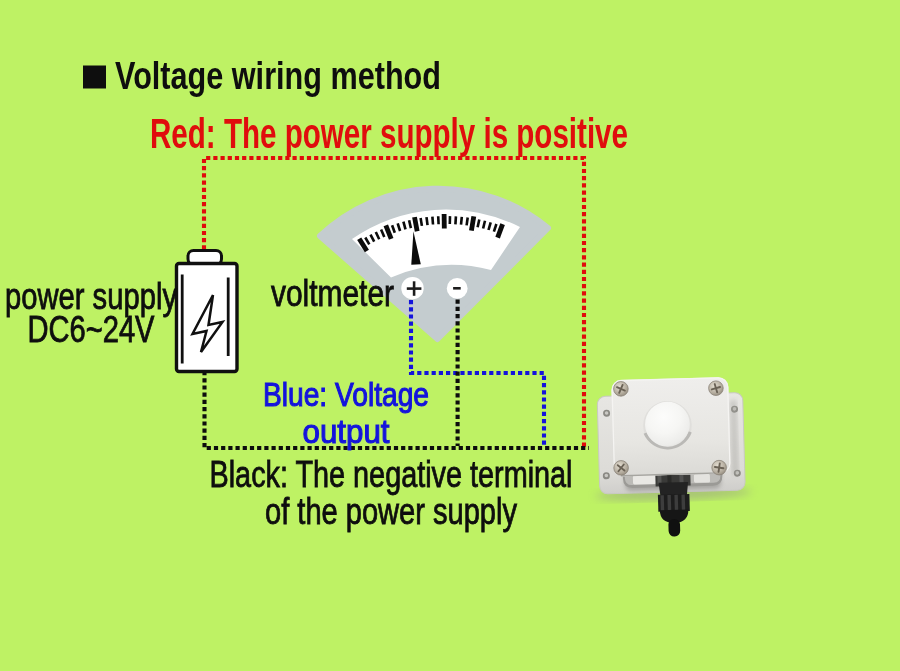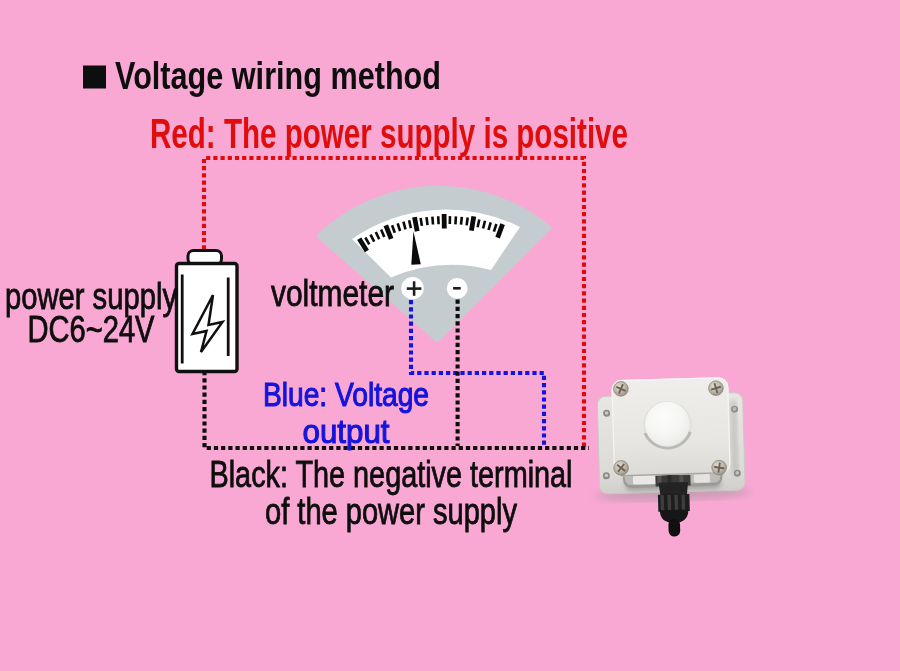--- a/index.html
+++ b/index.html
@@ -1,15 +1,15 @@
 <!DOCTYPE html>
 <html><head><meta charset="utf-8">
 <style>
 html,body{margin:0;padding:0;background:#fff;}
-#page{position:relative;width:900px;height:671px;background:#f9a8d4;overflow:hidden;
+#page{position:relative;width:900px;height:671px;background:#bef264;overflow:hidden;
 font-family:"Liberation Sans",sans-serif;}
 </style></head>
 <body>
 <div id="page">
 <svg width="900" height="671" viewBox="0 0 900 671">
 <defs>
 <radialGradient id="domeG" cx="0.42" cy="0.33" r="0.75">
  <stop offset="0" stop-color="#fcfcfb"></stop>
           <stop offset="0.5" stop-color="#f6f6f4"></stop>
  <stop offset="0.85" stop-color="#ececea"></stop>

